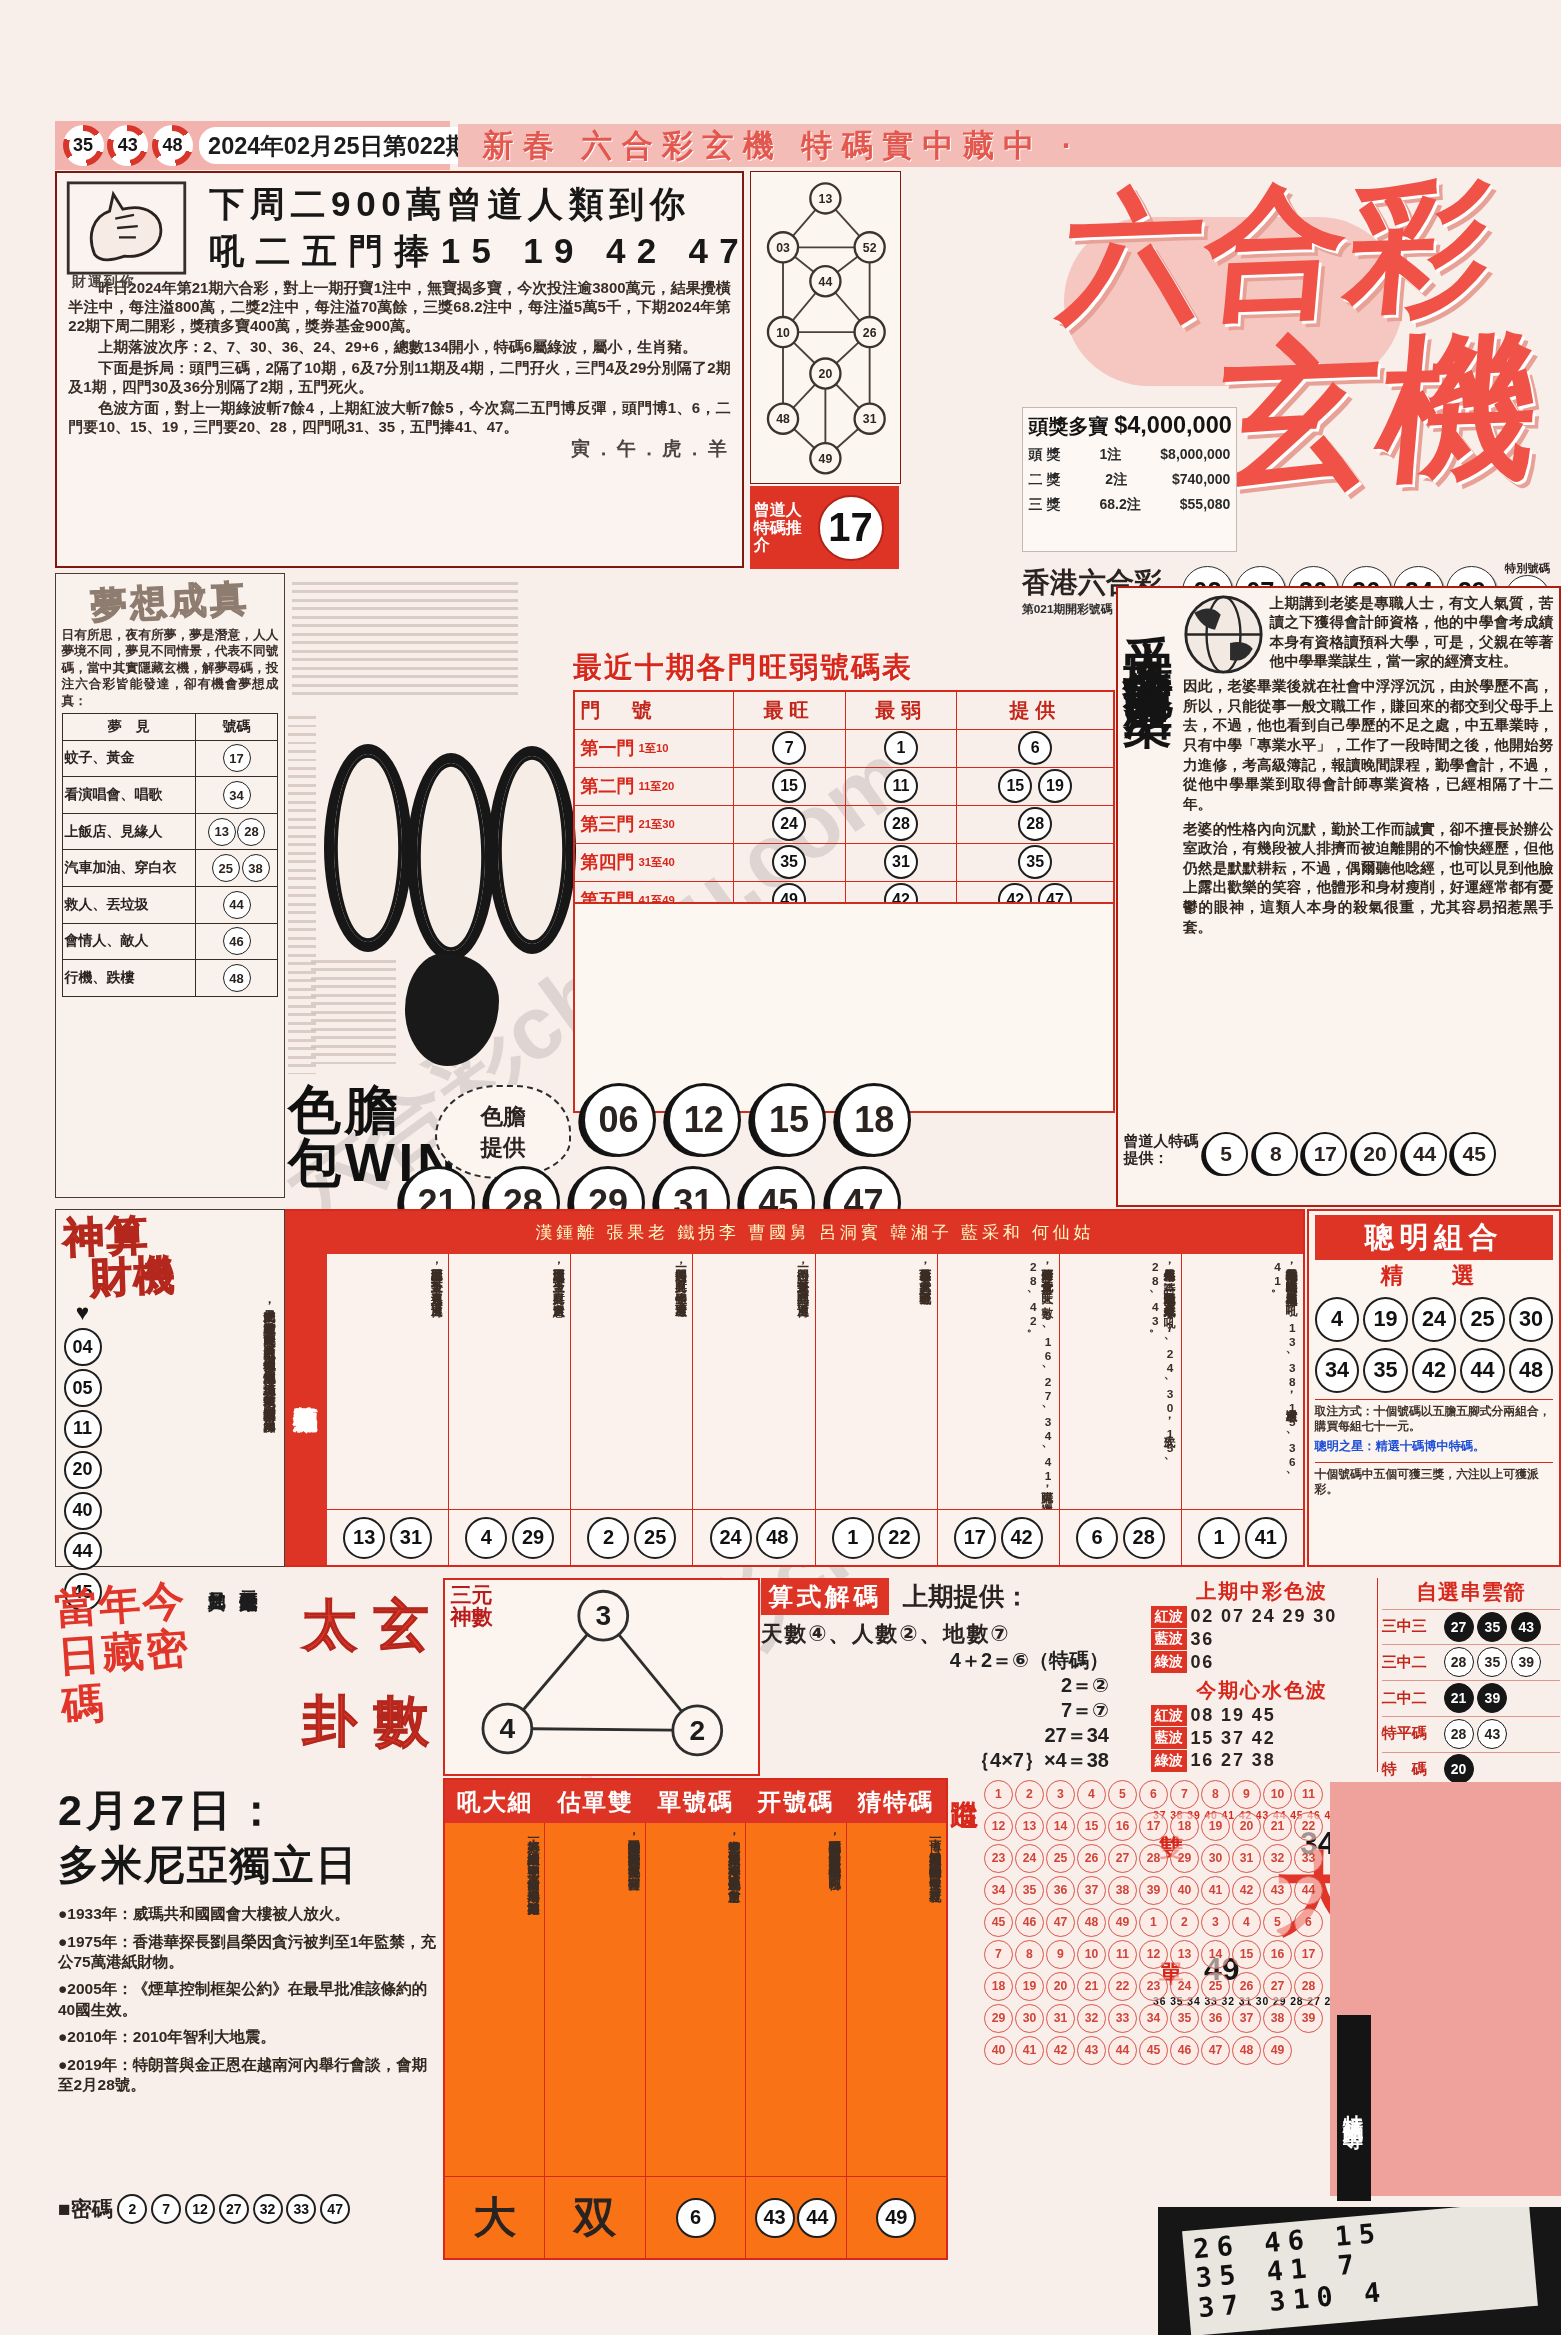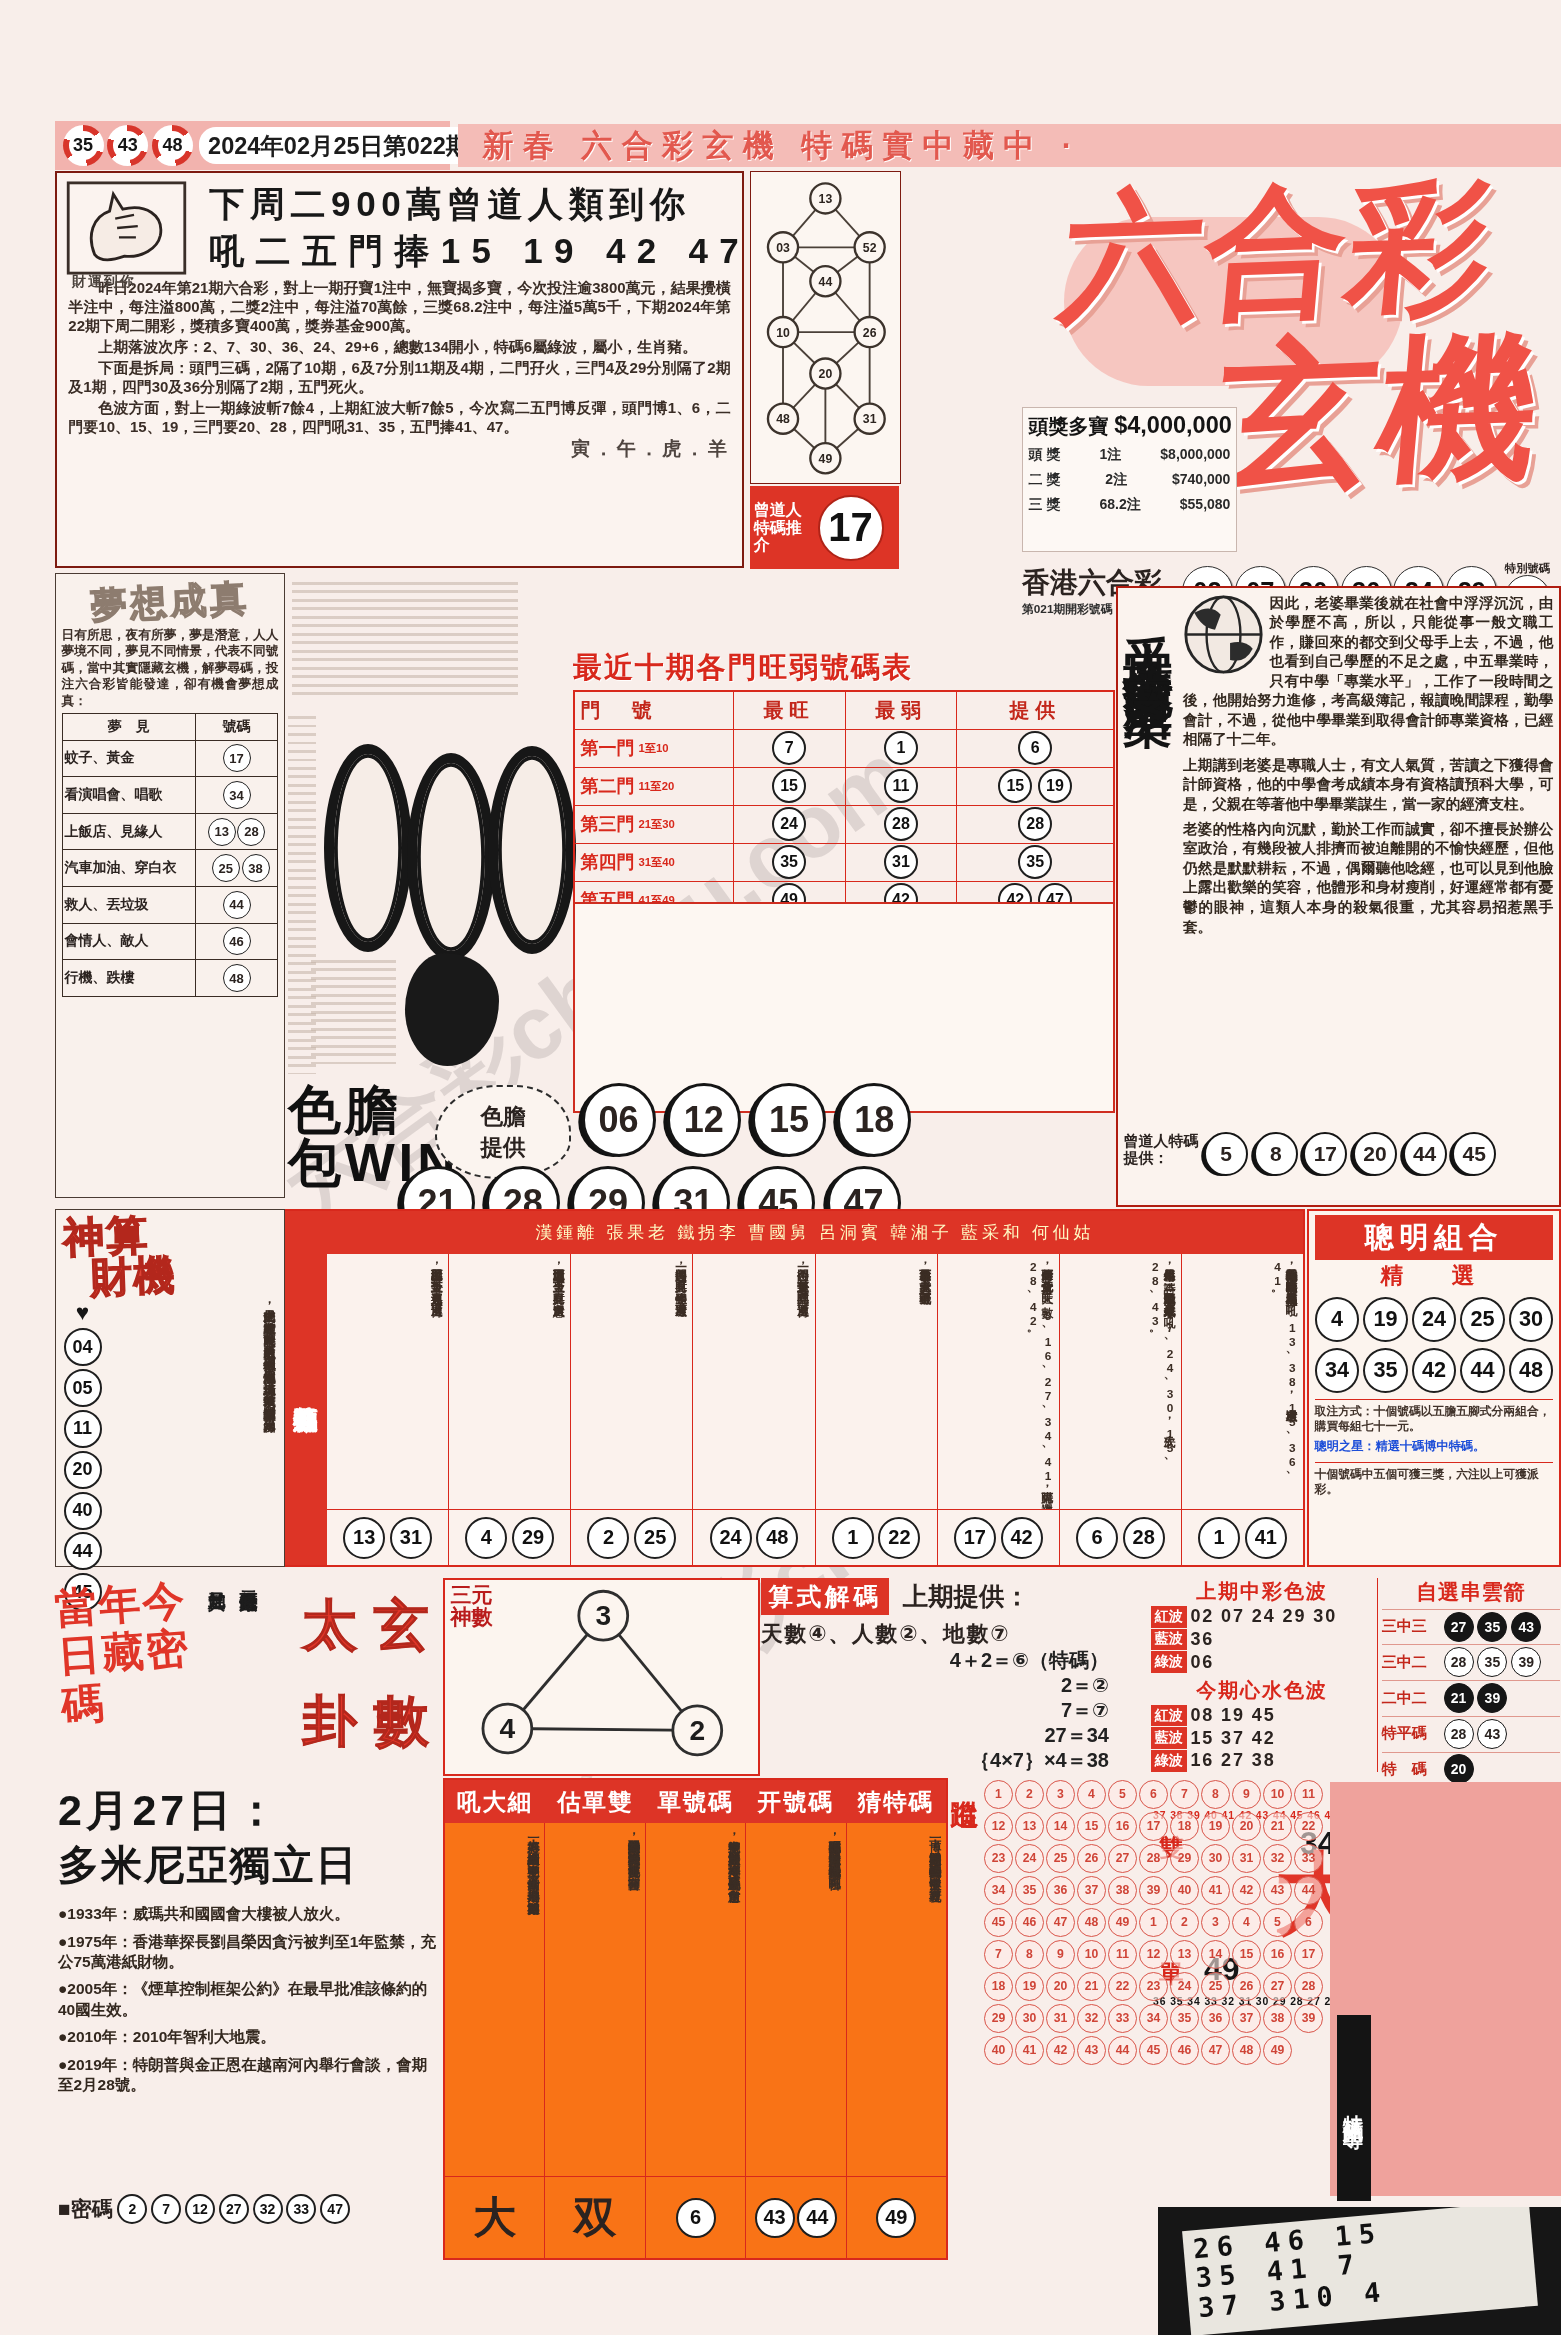--- a/index.html
+++ b/index.html
@@ -490,22 +490,22 @@
       <div class="rhead">受人排擠飽歷滄桑</div>
       <div style="flex:1;padding-left:9.4px;position:relative;">
         <svg width="81" height="81" style="float:left;margin:0 5.6px 1.9px 0;" viewBox="0 0 86 86">
           <circle cx="43" cy="43" r="40" fill="#f2e9e2" stroke="#262626" stroke-width="3"></circle>
           <ellipse cx="43" cy="43" rx="18" ry="40" fill="none" stroke="#262626" stroke-width="2.5"></ellipse>
           <line x1="3" y1="43" x2="83" y2="43" stroke="#262626" stroke-width="2.5"></line>
           <path d="M12,20 Q30,10 40,22 L34,38 Q20,36 12,20 Z" fill="#2c2c2c"></path>
           <path d="M50,52 Q66,48 74,58 Q66,74 50,70 Z" fill="#2c2c2c"></path>
         </svg>
         <div id="rightparas">
+            <p class="rart-p">上期講到老婆是專職人士，有文人氣質，苦讀之下獲得會計師資格，他的中學會考成績本身有資格讀預科大學，可是，父親在等著他中學畢業謀生，當一家的經濟支柱。</p>
             <p class="rart-p">因此，老婆畢業後就在社會中浮浮沉沉，由於學歷不高，所以，只能從事一般文職工作，賺回來的都交到父母手上去，不過，他也看到自己學歷的不足之處，中五畢業時，只有中學「專業水平」，工作了一段時間之後，他開始努力進修，考高級簿記，報讀晚間課程，勤學會計，不過，從他中學畢業到取得會計師專業資格，已經相隔了十二年。</p>
-            <p class="rart-p">上期講到老婆是專職人士，有文人氣質，苦讀之下獲得會計師資格，他的中學會考成績本身有資格讀預科大學，可是，父親在等著他中學畢業謀生，當一家的經濟支柱。</p>
             <p class="rart-p">老婆的性格內向沉默，勤於工作而誠實，卻不擅長於辦公室政治，有幾段被人排擠而被迫離開的不愉快經歷，但他仍然是默默耕耘，不過，偶爾聽他唸經，也可以見到他臉上露出歡樂的笑容，他體形和身材瘦削，好運經常都有憂鬱的眼神，這類人本身的殺氣很重，尤其容易招惹黑手套。</p>
           </div>
       </div>
     </div>
     <div style="display:flex;align-items:flex-start;margin-top:11px;">
       <div class="provlab">
         <div>曾道人特碼</div>
         <div>提供：</div>
       </div>
       <div id="providenums" style="display:flex;">

